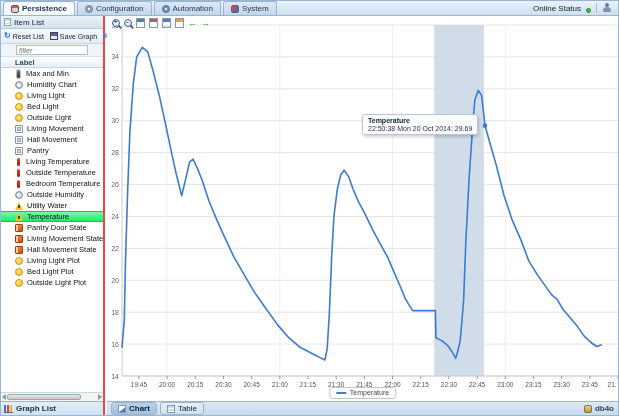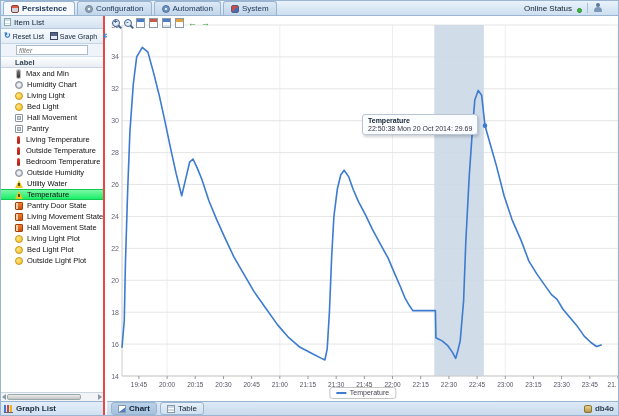--- a/index.html
+++ b/index.html
@@ -8,21 +8,21 @@
 
   
   .topbar{position:absolute;left:0;top:0;width:100%;height:15px;background:linear-gradient(#e9f2fb,#cddff0);border-bottom:1px solid #9ab5d2;display:flex;align-items:flex-end;padding-left:2px;}
   .tab{height:14px;display:flex;align-items:center;gap:3px;padding:0 7px;margin-right:2px;border:1px solid #9ab5d2;border-bottom:none;border-radius:3px 3px 0 0;background:linear-gradient(#dcе9f6,#c2d6ea);background:linear-gradient(#dce9f6,#c2d6ea);color:#1a3556;cursor:default;text-align:center;}
   .tab.active{background:#f7fafd;font-weight:bold;}
   .tabicon{width:8px;height:8px;border-radius:2px;flex:none;}
   .persistence-icon{background:linear-gradient(#e05a4a 40%,#cfd6de 40%);border:1px solid #8a4036;}
   .configuration-icon{background:radial-gradient(#f2f5f8 30%,#93a5b8 32%);border:1px solid #6d8096;border-radius:50%;}
   .automation-icon{background:radial-gradient(#dfe9f4 30%,#6f93c0 32%);border:1px solid #4c6f9d;border-radius:50%;}
   .system-icon{background:linear-gradient(135deg,#d24b3e 50%,#3f6fbb 50%);border:1px solid #5a5a7a;}
-  .top-right{margin-left:auto;display:flex;align-items:flex-end;gap:5px;padding:0 15px 2px 0;}
+  .top-right{margin-left:auto;display:flex;align-items:flex-end;gap:5px;padding:0 6px 2px 0;}
   .statusdot{width:5px;height:5px;border-radius:50%;background:#3dbb3d;border:1px solid #2a8a2a;}
   .vsep{width:1px;height:10px;background:#a9bfd6;}
   .person-icon{width:10px;height:10px;position:relative;}
   .person-icon:before{content:"";position:absolute;left:3px;top:0;width:4px;height:4px;border-radius:50%;background:#5b7a9d;}
   .person-icon:after{content:"";position:absolute;left:1px;top:4px;width:8px;height:5px;border-radius:4px 4px 1px 1px;background:#7c97b5;}
 
   
   .sidebar{position:absolute;left:0;top:15px;width:104px;bottom:0;background:#fff;border-right:2px solid #ef4444;display:flex;flex-direction:column;}
   .panel-title{height:13px;flex:none;background:linear-gradient(#eaf2fa,#d3e2f1);border-bottom:1px solid #b6c9dd;display:flex;align-items:center;gap:3px;padding:0 3px;color:#123;}
   .list-icon{width:7px;height:8px;background:#fff;border:1px solid #8aa;box-shadow:inset 0 2px 0 #cde,inset 0 4px 0 #fff,inset 0 5px 0 #cde;}
@@ -152,20 +152,28 @@
           <span class="li-icon humidity-icon"></span>
           <span>Humidity Chart</span>
         </div>
         <div class="lrow">
           <span class="li-icon bulb-icon"></span>
           <span>Living Light</span>
         </div>
         <div class="lrow">
           <span class="li-icon bulb-icon"></span>
           <span>Bed Light</span>
+        </div>
+        <div class="lrow">
+          <span class="li-icon bulb-icon"></span>
+          <span>Outside Light</span>
+        </div>
+        <div class="lrow">
+          <span class="li-icon movement-icon"></span>
+          <span>Living Movement</span>
         </div>
         <div class="lrow">
           <span class="li-icon movement-icon"></span>
           <span>Hall Movement</span>
         </div>
         <div class="lrow">
           <span class="li-icon movement-icon"></span>
           <span>Pantry</span>
         </div>
         <div class="lrow">

